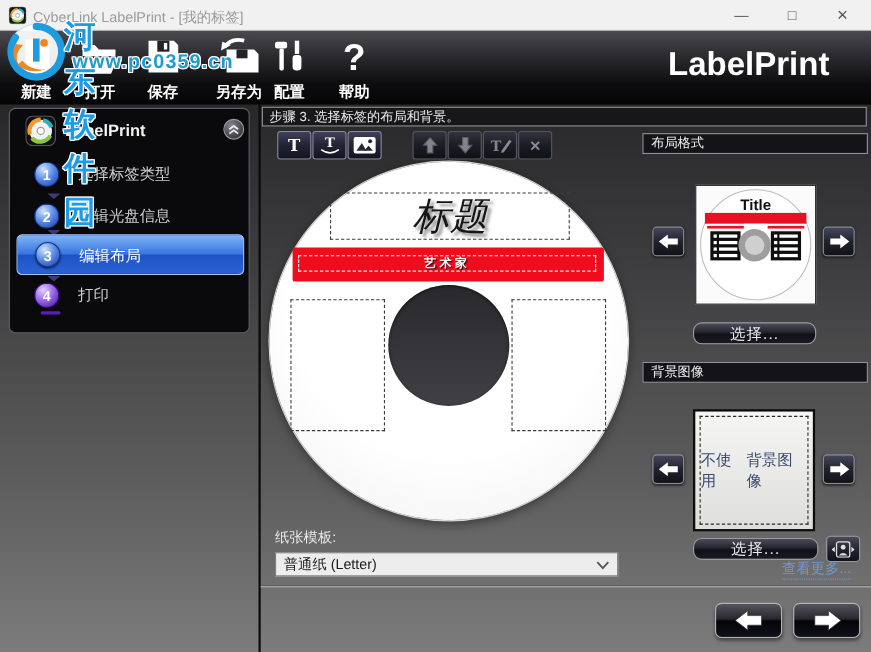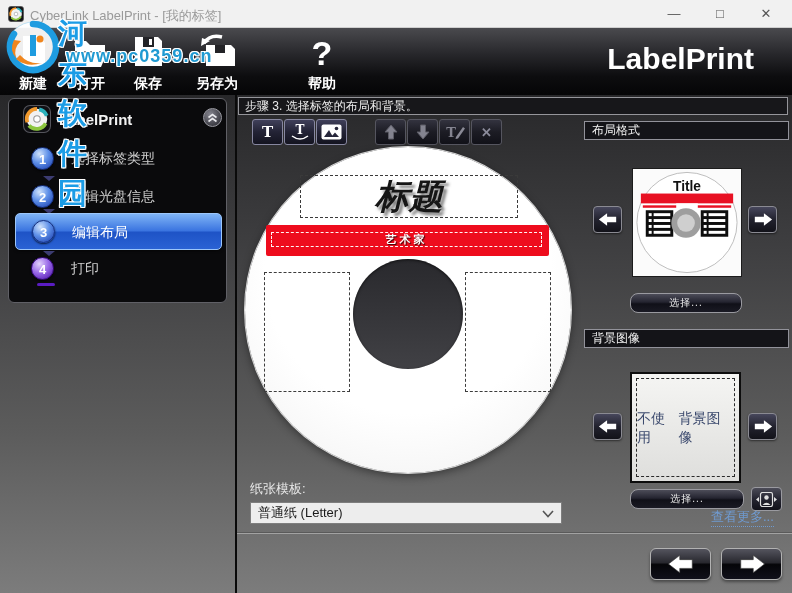--- a/index.html
+++ b/index.html
@@ -65,21 +65,21 @@
   
   .disc{position:absolute;left:245px;top:147px;width:326px;height:326px;border-radius:50%;
         background:radial-gradient(circle at 50% 38%,#ffffff 55%,#f3f3f3 90%,#e9e9e9 100%);
         box-shadow:0 0 0 1px #d8d8d8,0 3px 10px rgba(0,0,0,.45);}
   .disc-hole{position:absolute;left:108px;top:112px;width:110px;height:110px;border-radius:50%;
         background:linear-gradient(#29292d,#414145);box-shadow:inset 0 1px 3px rgba(0,0,0,.6);}
   .title-box{position:absolute;left:55px;top:28px;width:218px;height:43px;
         border:1px dashed #3a3a3a;box-sizing:border-box;display:flex;align-items:center;
         justify-content:center;cursor:pointer;}
   .title-text-disc{font-family:"DejaVu Serif",serif;font-style:italic;font-size:34px;
-        color:#161616;text-shadow:3px 3px 3px rgba(80,80,80,.75);font-weight:bold;}
+        color:#161616;text-shadow:3px 3px 3px rgba(80,80,80,.75);}
   .artist-band{position:absolute;left:21px;top:78px;width:283px;height:31px;background:#ee0c1d;
         border-radius:2px;cursor:pointer;}
   .artist-inner{position:absolute;left:5px;top:7px;width:271px;height:15px;
         border:1px dashed rgba(255,255,255,.95);box-sizing:border-box;display:flex;
         align-items:center;justify-content:center;}
   .artist-text{color:#fff;font-size:11px;font-weight:bold;letter-spacing:3px;
         text-shadow:1px 1px 1px rgba(0,0,0,.8);}
   .track-box{position:absolute;top:125px;width:86px;height:120px;border:1px dashed #3c3c3c;
         box-sizing:border-box;cursor:pointer;}
   
@@ -99,21 +99,21 @@
        cursor:pointer;}
   .thumb2-dash{position:absolute;left:4px;top:4px;right:4px;bottom:4px;
        border:1px dashed #2a2a2a;display:flex;flex-direction:row;align-items:center;
        justify-content:center;}
   .thumb2-line{color:#3c4a6e;font-size:14px;line-height:19px;}
   .arrow-btn{position:absolute;width:29px;height:27px;border-radius:4px;box-sizing:border-box;
        border:1px solid #8a8a92;display:flex;align-items:center;justify-content:center;
        background:linear-gradient(#47475c 0%,#22222e 50%,#121219 100%);cursor:pointer;
        box-shadow:0 1px 2px rgba(0,0,0,.5);}
   .select-btn{position:absolute;height:20px;border-radius:8px;box-sizing:border-box;
-       border:1px solid #9a9aa0;color:#ececec;font-size:10px;text-align:center;line-height:18px;
+       border:1px solid #9a9aa0;color:#ececec;font-size:14px;text-align:center;line-height:18px;
        background:linear-gradient(#4c4c58 0%,#242430 45%,#101018 55%,#1a1a24 100%);cursor:pointer;
        letter-spacing:1px;}
   .people-btn{position:absolute;left:751px;top:487px;width:31px;height:24px;border-radius:4px;
        box-sizing:border-box;border:1px solid #9a9aa0;display:flex;align-items:center;
        justify-content:center;cursor:pointer;
        background:linear-gradient(#4c4c58 0%,#242430 50%,#12121a 100%);}
   .more-link{position:absolute;left:711px;top:508px;color:#6f9ad0;font-size:13px;
        border-bottom:1px dotted #6f9ad0;cursor:pointer;}
   
   .bottom-sep{position:absolute;left:237px;top:532px;width:555px;height:2px;
@@ -185,20 +185,31 @@
     <div class="tb-item" style="left:188px">
       <span class="tb-icon">
         <svg width="42" height="38" viewBox="0 0 42 38">
             <path d="M10 12 h25 l4 4 v17 H10 z" fill="#fff"></path>
             <rect x="19" y="12" width="10" height="8" fill="#232327"></rect>
             <path d="M8 10 Q14 1 26 4" stroke="#fff" stroke-width="3.5" fill="none"></path>
             <path d="M5 13 l1-8 8 3 z" fill="#fff"></path>
           </svg>
       </span>
       <span class="tb-label">另存为</span>
+    </div>
+    <div class="tb-item" style="left:234px">
+      <span class="tb-icon">
+        <svg width="34" height="38" viewBox="0 0 34 38">
+            <rect x="4" y="5" width="11" height="6" rx="2" fill="#fff"></rect>
+            <rect x="8" y="11" width="4" height="20" rx="1.5" fill="#fff"></rect>
+            <rect x="22" y="4" width="4" height="12" fill="#fff"></rect>
+            <rect x="20" y="17" width="8" height="14" rx="3" fill="#fff"></rect>
+          </svg>
+      </span>
+      <span class="tb-label">配置</span>
     </div>
     <div class="tb-item" style="left:293px">
       <span class="tb-icon" style="color:#fff;font-size:34px;font-weight:bold;line-height:40px">?</span>
       <span class="tb-label">帮助</span>
     </div>
     <span class="brand">LabelPrint</span>
   </div>
 
   <div class="content-bg"></div>
   <div class="vdivider"></div>

